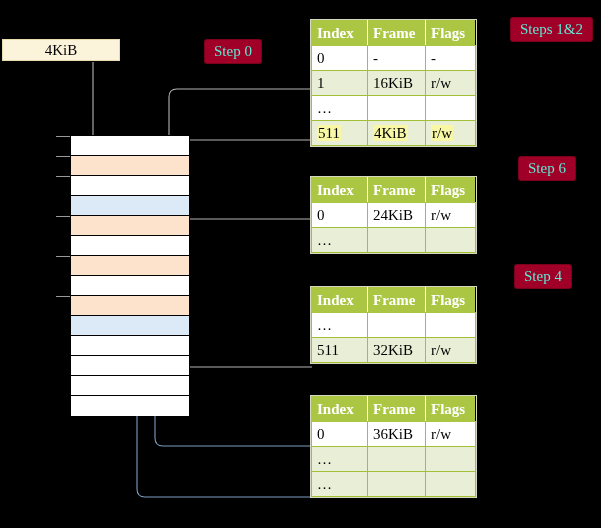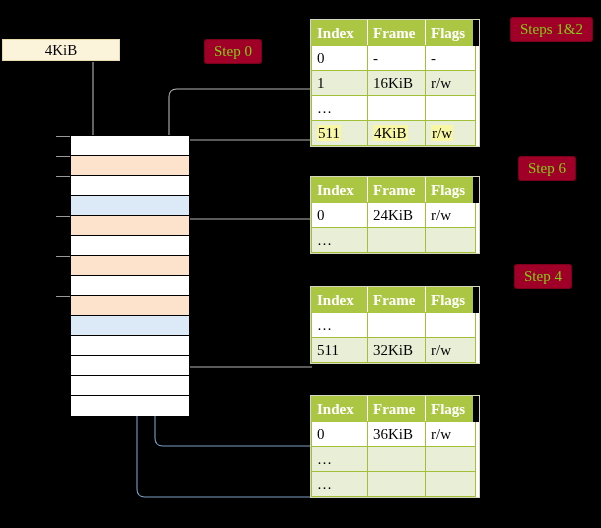--- a/index.html
+++ b/index.html
@@ -18,21 +18,21 @@
   .canvas {
     position: absolute;
     left: 0; top: 0;
     width: 601px;
     height: 528px;
   }
   
   .badge {
     position: absolute;
     background: #a00028;
-    color: #84cc16;
+    color: #5eead4;
     font-family: "Liberation Serif", "DejaVu Serif", serif;
     font-size: 15px;
     line-height: 20px;
     padding: 1px 9px 2px 9px;
     border-radius: 2px;
     white-space: nowrap;
     box-shadow: 0 0 0 1px #7a001c;
     text-align: center;
   }
   
@@ -94,21 +94,21 @@
     box-sizing: border-box;
     font-weight: normal;
   }
   .ptable th {
     background: #aac643;
     color: #ffffff;
     font-weight: bold;
     border-color: #aac643;
     border-right: 1px solid #ffffff;
   }
-  .ptable th:last-child { border-right: 6px solid #000000; }
+  .ptable th:last-child { border-right: 1px solid #000000; }
   .ptable td { border-color: #a2c037; }
   .ptable tr.alt td { background: #e9eed6; }
   .ptable tr.plain td { background: #ffffff; }
   .ptable .hl { background: #f7f7a6; padding: 0 1px; }
   .col-index { width: 56px; }
   .col-frame { width: 58px; }
   .col-flags { width: 50px; }
 
   svg.wires { position: absolute; left:0; top:0; width:601px; height:528px; pointer-events:none; }
 </style>

